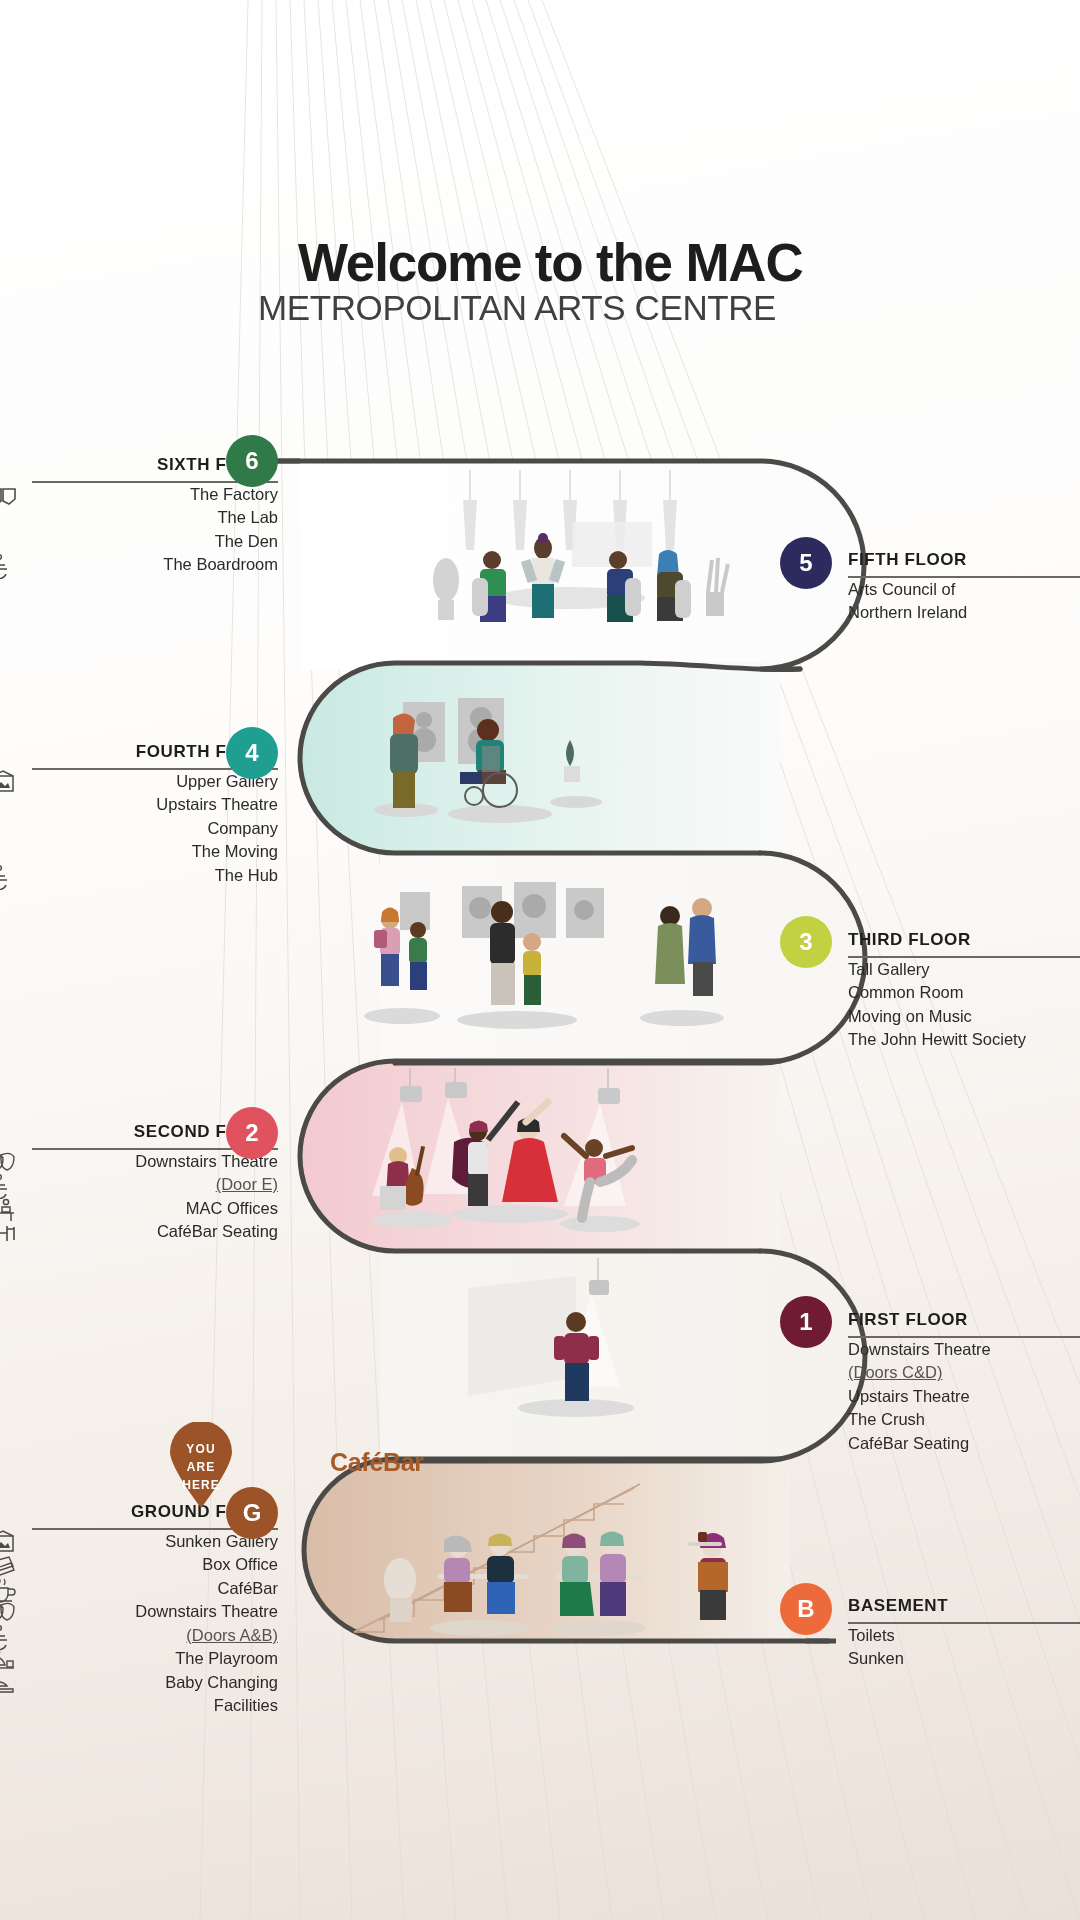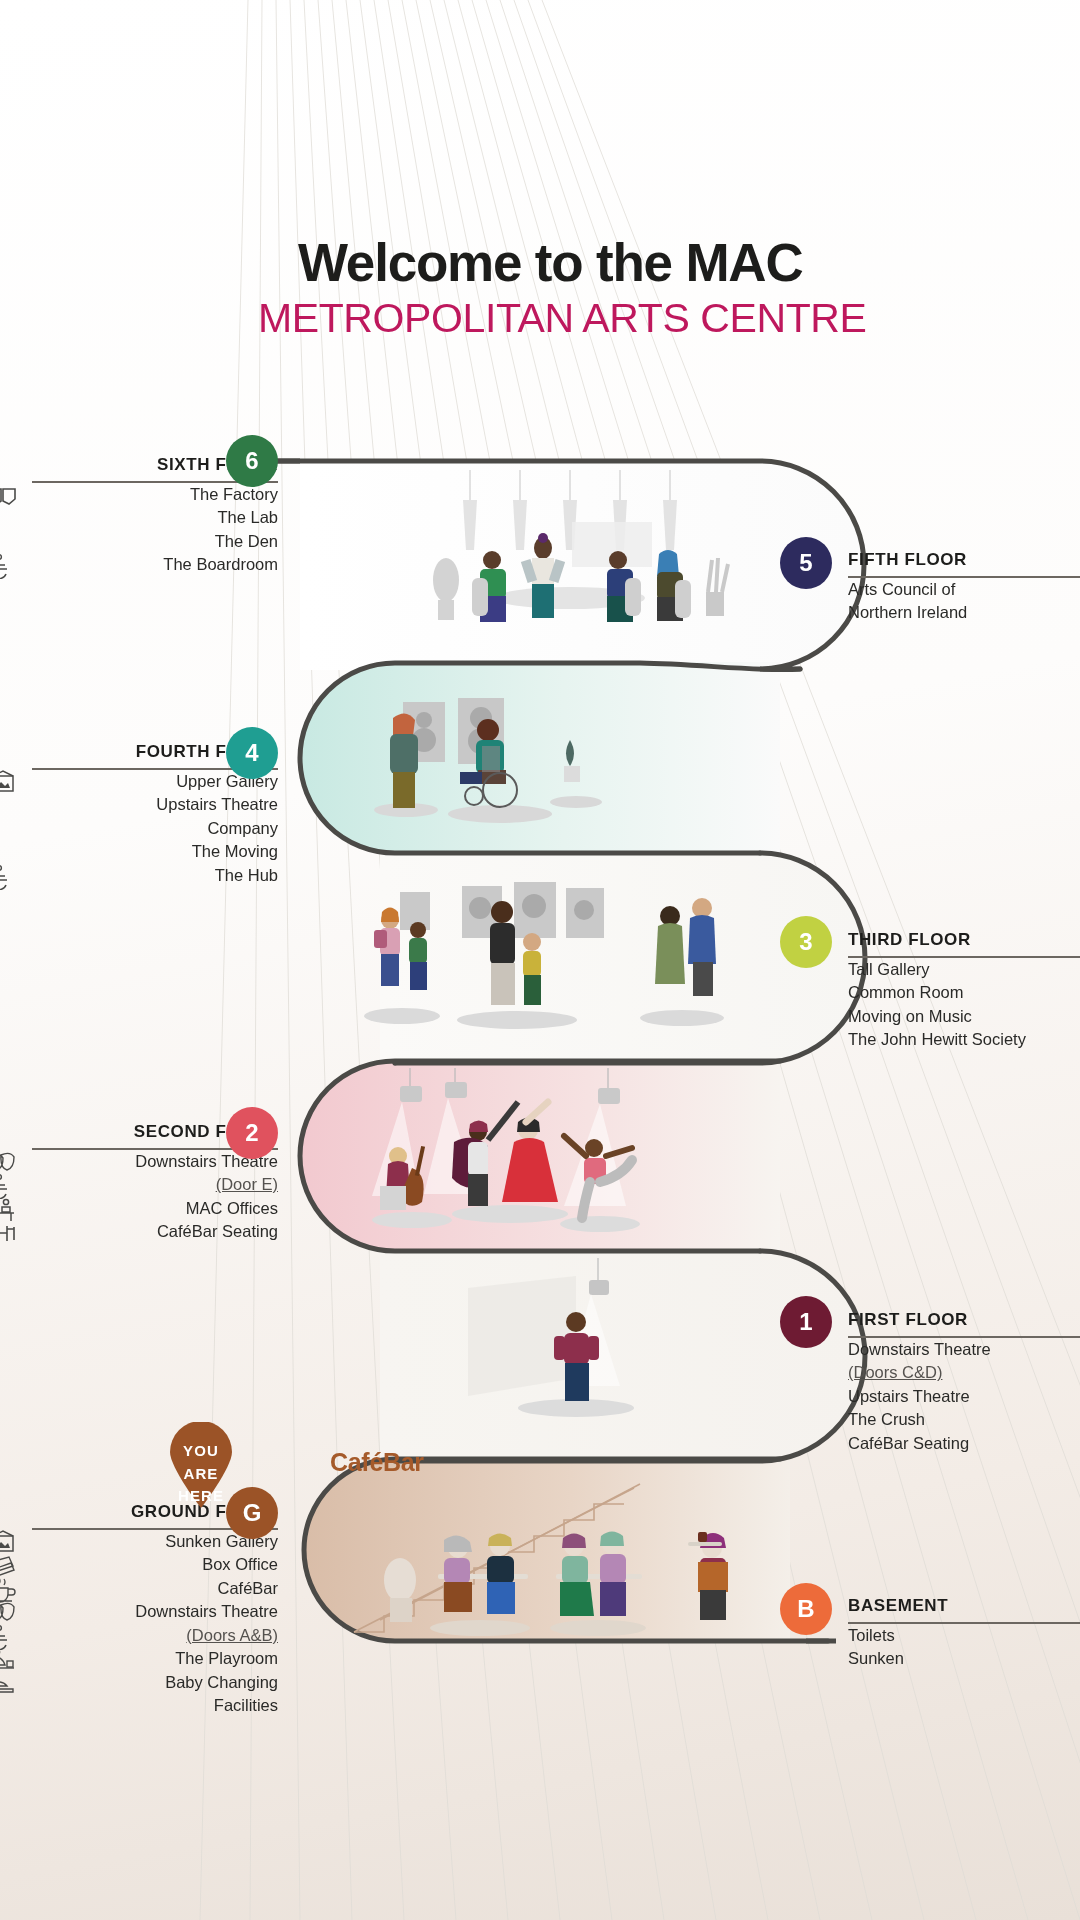--- a/index.html
+++ b/index.html
@@ -9,21 +9,21 @@
     background:linear-gradient(170deg,#ffffff 0%,#fdfcfb 40%,#f3ece6 78%,#e9e0d8 100%);
     position:relative;overflow:hidden;color:#222;
   }
 
   
   .fan{position:absolute;left:0;top:0;width:1080px;height:1920px;pointer-events:none;z-index:0;}
 
   
   .header{position:absolute;left:258px;top:236px;z-index:6;}
   .title{font-size:53px;font-weight:bold;letter-spacing:-1.2px;color:#1d1d1b;line-height:1;margin-left:40px;}
-  .subtitle{font-size:41px;letter-spacing:-0.4px;color:#be185d;margin-top:9px;line-height:1;}
+  .subtitle{font-size:35px;letter-spacing:-0.4px;color:#404040;margin-top:1px;line-height:1;}
 
   
   .ribbon{position:absolute;left:0;top:0;width:1080px;height:1920px;z-index:2;}
 
   
   .illus{position:absolute;z-index:3;pointer-events:none;}
 
   
   .badge{
     position:absolute;z-index:7;width:52px;height:52px;border-radius:50%;
@@ -43,21 +43,21 @@
   .dir.right{text-align:left;}
   .dir.right .hd{text-align:left;}
 
   .ico{position:absolute;width:30px;height:26px;}
   .dir.left .ico{left:-44px;}
 
   
   .pin{position:absolute;z-index:8;width:66px;height:86px;}
   .pintxt{
     position:absolute;z-index:9;width:66px;text-align:center;color:#fff;
-    font-size:15px;font-weight:bold;letter-spacing:1.1px;line-height:1.5;
+    font-size:12px;font-weight:bold;letter-spacing:1.1px;line-height:1.5;
   }
 
   
   .cafelabel{position:absolute;z-index:6;font-size:25px;font-weight:bold;color:#a55a2a;letter-spacing:-0.3px;}
 </style>
 </head>
 <body>
 
 <svg class="fan" viewBox="0 0 1080 1920">
   <g stroke="#dfdcd6" stroke-width="1" fill="none" opacity="0.75">

